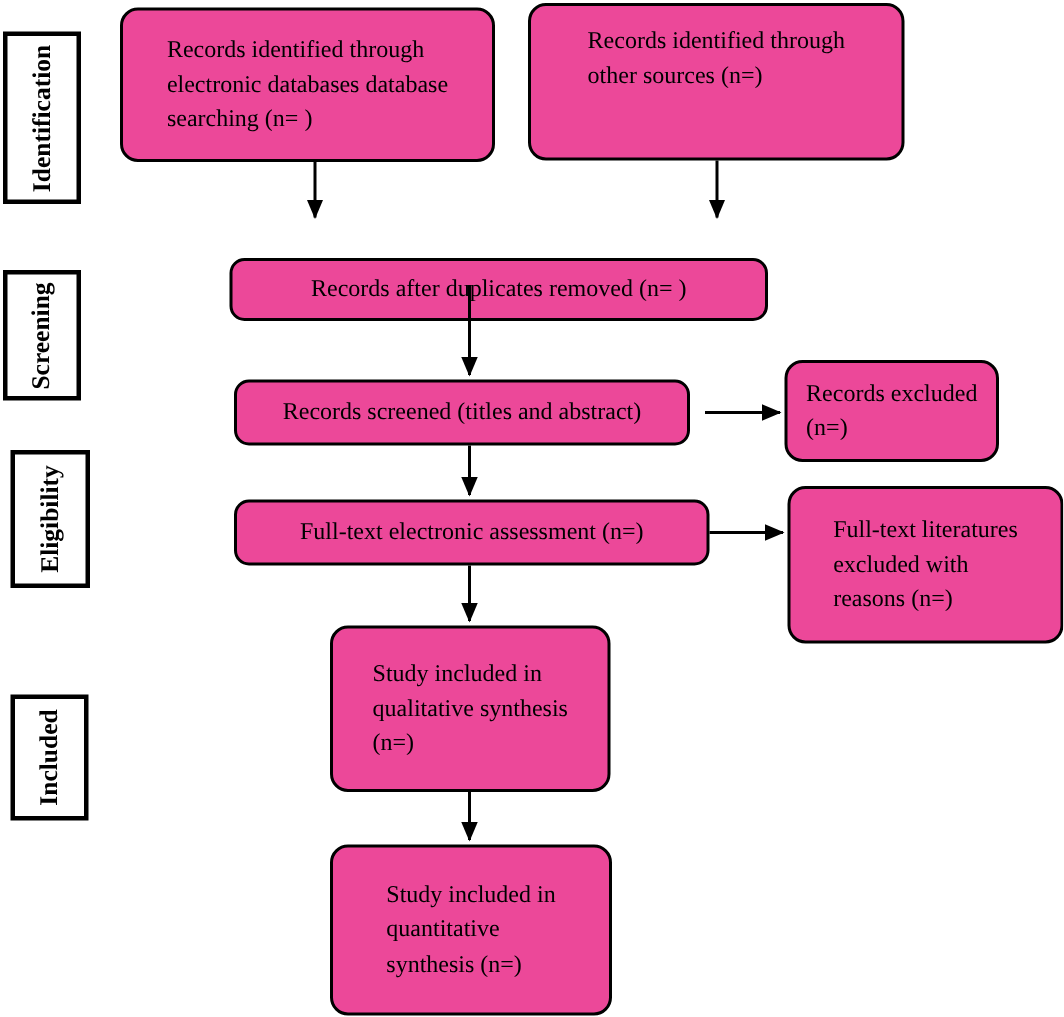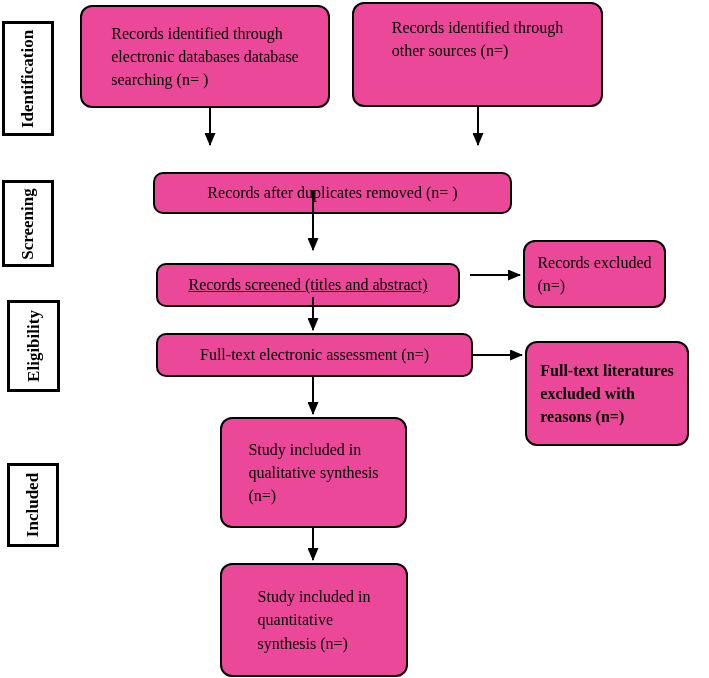--- a/index.html
+++ b/index.html
@@ -30,24 +30,24 @@
     font-size: 16px;
     line-height: 1.45;
     padding: 2px 10px;
   }
   .flow-box.thin { border-radius: 10px; }
   .flow-box.top-align { align-items: flex-start; padding-top: 12px; }
 
   #box-identified-databases { left: 80px;  top: 5px;   width: 250px; height: 103px; }
   #box-identified-other     { left: 352px; top: 2px;   width: 251px; height: 105px; }
   #box-after-duplicates     { left: 153px; top: 148px; width: 359px; height: 42px; margin-top: 24px;  }
-  #box-screened             { left: 156px; top: 263px; width: 304px; height: 44px; text-decoration: underline;  }
+  #box-screened             { left: 156px; top: 253px; width: 304px; height: 44px;  }
   #box-records-excluded     { left: 523px; top: 240px; width: 143px; height: 68px;  }
   #box-fulltext-assessment  { left: 156px; top: 333px; width: 317px; height: 44px;  }
-  #box-fulltext-excluded    { left: 525px; top: 341px; width: 164px; height: 105px; font-weight: bold; }
+  #box-fulltext-excluded    { left: 525px; top: 324px; width: 184px; height: 105px; }
   #box-qualitative          { left: 220px; top: 417px; width: 187px; height: 111px; }
   #box-quantitative         { left: 220px; top: 563px; width: 188px; height: 114px; }
 
   
   .stage-label {
     position: absolute;
     box-sizing: border-box;
     border: 3px solid #000000;
     background: #ffffff;
     display: flex;

